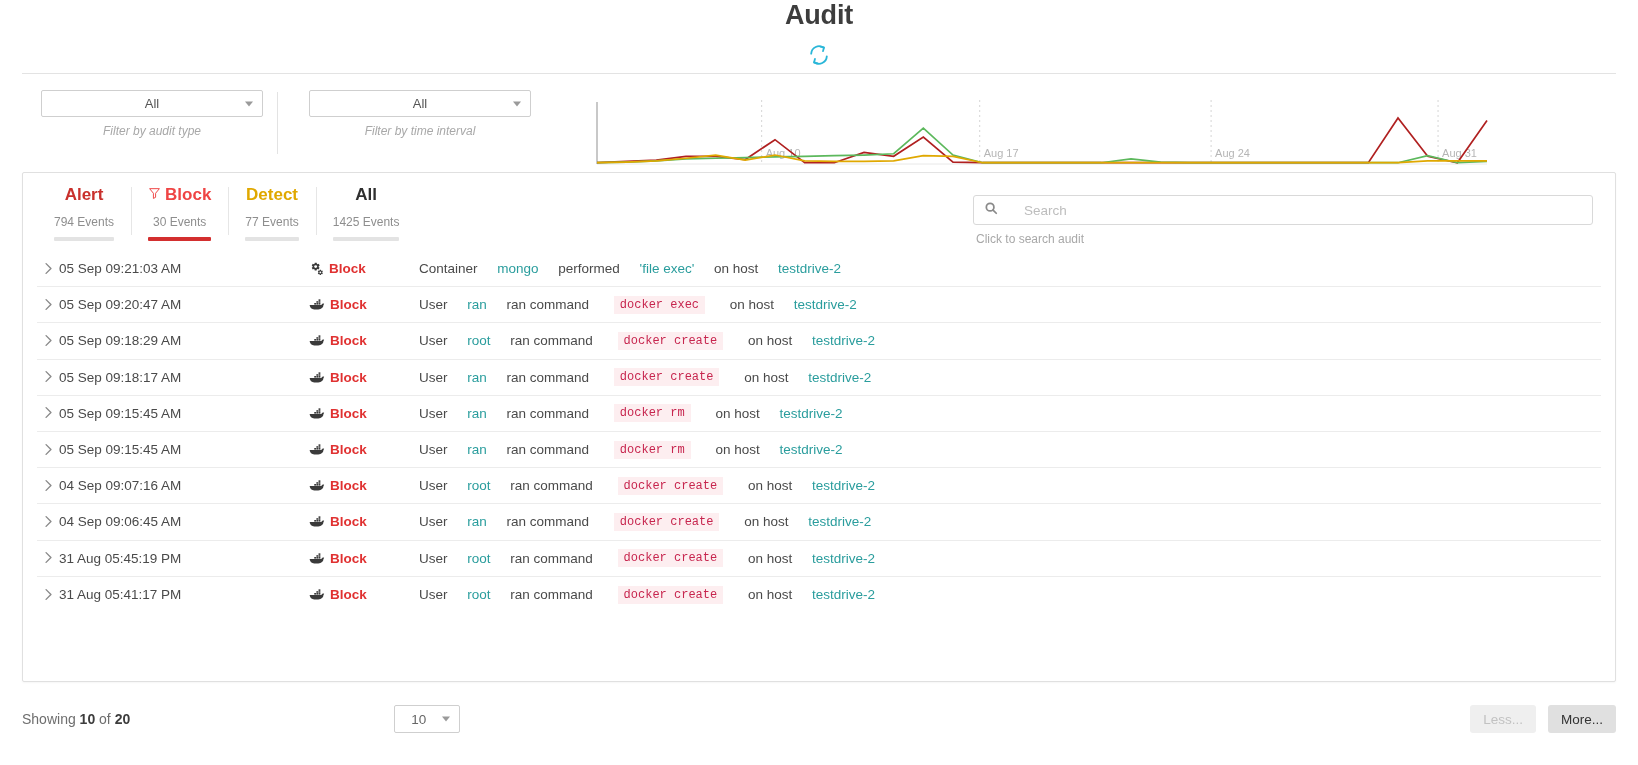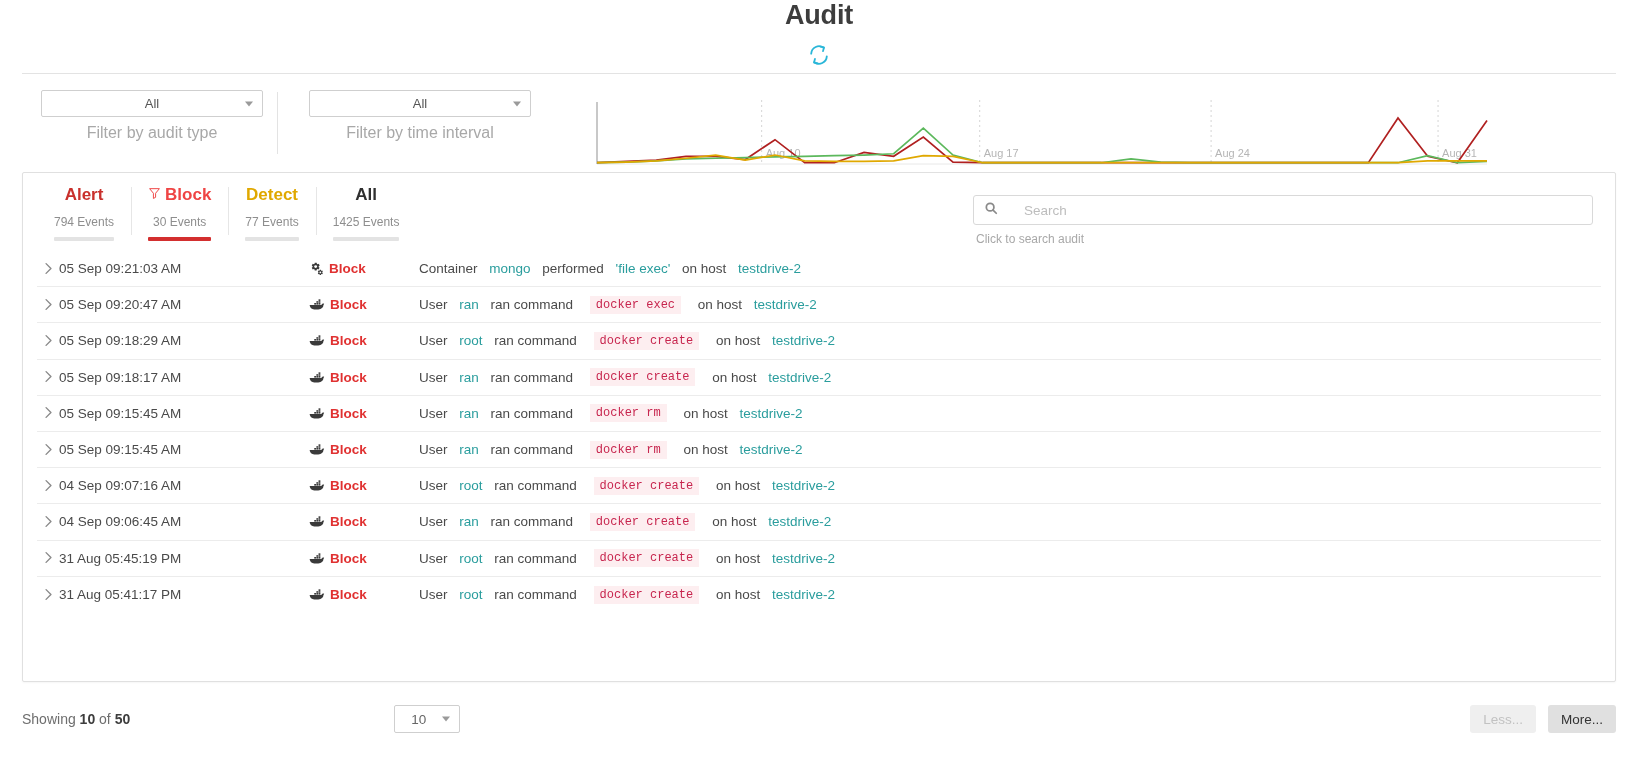--- a/index.html
+++ b/index.html
@@ -41,21 +41,21 @@
   .select-box {
     width: 222px; height: 27px; border: 1px solid #cfcfcf; border-radius: 2px;
     background: #fff; display: flex; align-items: center; justify-content: center;
     position: relative; font-size: 13px; color: #555; cursor: pointer;
   }
   .select-caret {
     position: absolute; right: 9px; top: 50%; transform: translateY(-50%);
     width: 0; height: 0; border-left: 4px solid transparent; border-right: 4px solid transparent;
     border-top: 5px solid #9a9a9a;
   }
-  .filter-caption { font-size: 16px; color: #a8a8a8; margin-top: 7px; }
+  .filter-caption { font-size: 12px; color: #a8a8a8; margin-top: 7px; font-style: italic; }
 
   
   .sparkline-wrap {
     flex: 1; height: 80px; margin-left: 62px; margin-right: 80px; margin-top: 4px;
     position: relative;
   }
   .sparkline-wrap svg { display: block; }
   .tick-label { font-size: 11px; fill: #b5b5b5; font-family: "Liberation Sans", sans-serif; }
 
   
@@ -99,21 +99,21 @@
   .row:last-child { border-bottom: none; }
   .row-chevron {
     width: 22px; display: flex; align-items: center; justify-content: center;
     color: #8a8a8a; font-size: 15px; cursor: pointer; padding-bottom: 1px;
   }
   .row-time { width: 250px; color: #4a4a4a; }
   .row-status {
     width: 110px; display: flex; align-items: center; gap: 5px;
     font-weight: bold; color: #e03131;
   }
-  .row-desc { flex: 1; color: #4a4a4a; display: flex; align-items: center; flex-wrap: nowrap; gap: 8px; }
+  .row-desc { flex: 1; color: #4a4a4a; display: flex; align-items: center; flex-wrap: nowrap; gap: 16px; }
   .row-desc .tealtext { color: #2a9d9d; }
   .row-desc .quoted { color: #2a9d9d; }
   .code {
     font-family: "Liberation Mono", monospace; font-size: 12px;
     background: #fdeef0; color: #c7254e; padding: 2px 6px; border-radius: 0;
     margin: 0 5px; white-space: pre;
   }
   .sp { white-space: pre; }
 
   
@@ -549,21 +549,21 @@
             <span class="code">docker create</span>
             <span class="sp"> on host </span>
             <span class="tealtext">testdrive-2</span>
           </div>
         </div>
       </div>
   </div>
 
   <div class="footer">
     <div class="showing">
-      <span>Showing </span><b>10</b><span> of </span><b>50</b>
+      <span>Showing </span><b>10</b><span> of </span><b>20</b>
     </div>
 
     <div class="pagesize-box">
       <span>10</span>
       <span class="select-caret"></span>
     </div>
 
     <div class="footer-right">
       <button class="btn disabled">Less...</button>
       <button class="btn">More...</button>

